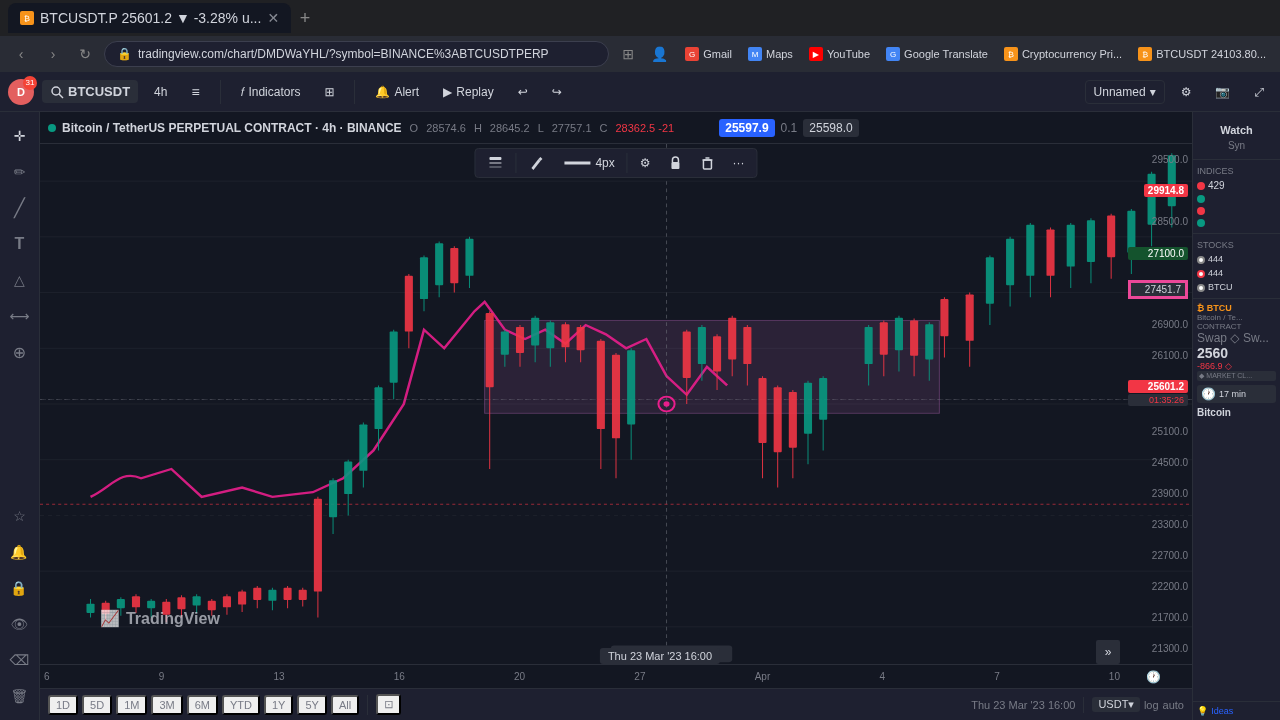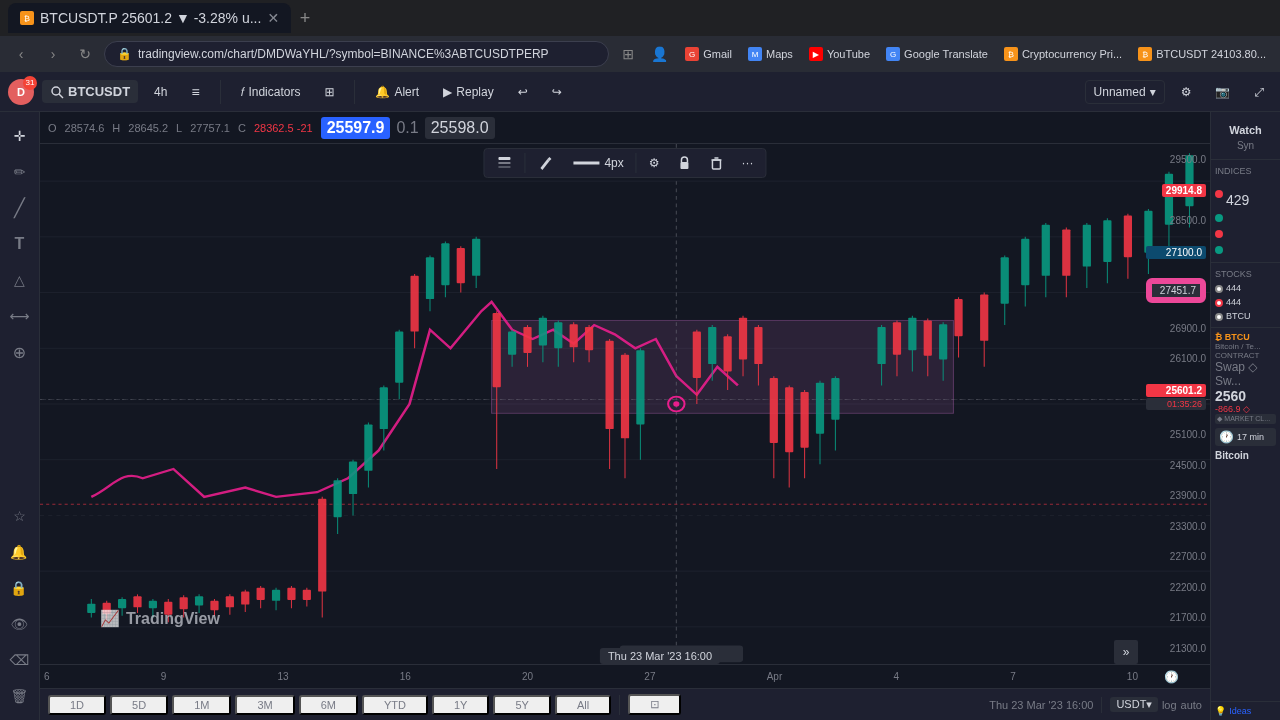--- a/index.html
+++ b/index.html
@@ -58,53 +58,53 @@
     
     .drawing-toolbar { position: absolute; top: 36px; left: 50%; transform: translateX(-50%); background: #1e2030; border: 1px solid #2a2e39; border-radius: 4px; display: flex; align-items: center; padding: 2px 6px; gap: 6px; z-index: 10; }
     .draw-btn { padding: 4px 6px; cursor: pointer; color: #d1d4dc; border-radius: 3px; font-size: 12px; display: flex; align-items: center; gap: 3px; }
     .draw-sep { width: 1px; height: 20px; background: #2a2e39; }
 
     
     .chart-canvas { flex: 1; position: relative; overflow: hidden; }
 
     
     .bottom-toolbar { height: 32px; display: flex; align-items: center; padding: 0 8px; gap: 4px; border-top: 1px solid #2a2e39; background: #1e2030; }
-    .timeframe-btn { padding: 2px 20px; border-radius: 3px; cursor: pointer; color: #787b86; font-size: 11px; }
-
-    
-    .right-panel { width: 70px; background: #1e2030; border-left: 1px solid #2a2e39; display: flex; flex-direction: column; }
+    .timeframe-btn { padding: 2px 6px; border-radius: 3px; cursor: pointer; color: #787b86; font-size: 11px; }
+
+    
+    .right-panel { width: 88px; background: #1e2030; border-left: 1px solid #2a2e39; display: flex; flex-direction: column; }
     .right-panel-top { padding: 8px 4px; }
     .watch-label { font-size: 11px; font-weight: bold; color: #d1d4dc; text-align: center; padding: 4px; }
     .syn-label { font-size: 10px; color: #787b86; text-align: center; }
 
     .indices-section { padding: 4px; border-top: 1px solid #2a2e39; }
     .section-title { font-size: 9px; color: #787b86; text-transform: uppercase; padding: 2px 0; }
     .index-row { display: flex; align-items: center; gap: 3px; padding: 2px 0; }
     .index-dot { width: 8px; height: 8px; border-radius: 50%; flex-shrink: 0; }
-    .index-val { font-size: 14px; color: #d1d4dc; margin-top: 12px; }
+    .index-val { font-size: 10px; color: #d1d4dc; }
 
     .stocks-section { padding: 4px; border-top: 1px solid #2a2e39; }
     .stock-row { display: flex; align-items: flex-end; gap: 3px; padding: 2px 0; }
 
     .btc-section { padding: 4px; border-top: 1px solid #2a2e39; }
     .btc-logo { font-size: 9px; color: #f7931a; font-weight: bold; }
     .btc-name { font-size: 8px; color: #787b86; }
     .btc-price { font-size: 14px; font-weight: bold; color: #d1d4dc; }
     .btc-change { font-size: 9px; color: #f23645; }
     .market-closed { font-size: 7px; color: #787b86; background: #2a2e39; border-radius: 2px; padding: 1px 2px; }
 
     .ideas-section { padding: 4px; border-top: 1px solid #2a2e39; margin-top: auto; }
     .ideas-btn { display: flex; align-items: center; gap: 3px; font-size: 9px; color: #2962ff; cursor: pointer; }
     .price-tick { font-size: 10px; color: #787b86; text-align: right; }
 
     .tradingview-logo { position: absolute; bottom: 36px; left: 60px; display: flex; align-items: center; gap: 6px; opacity: 0.7; }
     .tv-logo-icon { font-size: 16px; font-weight: bold; color: #d1d4dc; }
     .tv-logo-text { font-size: 16px; color: #d1d4dc; }
 
-    .price-values { display: flex; align-items: center; gap: 6px; font-size: 16px; }
+    .price-values { display: flex; align-items: center; gap: 6px; font-size: 12px; margin-left: 37px; }
     .price-current { background: #2962ff; color: white; padding: 2px 6px; border-radius: 3px; font-weight: bold; }
     .price-change { color: #787b86; }
     .price-step { background: #2a2e39; color: #d1d4dc; padding: 2px 6px; border-radius: 3px; }
 
     .usd-badge { background: #2a2e39; color: #d1d4dc; padding: 1px 6px; border-radius: 3px; font-size: 11px; cursor: pointer; }
 
     
     .chart-svg { width: 100%; height: 100%; }
   </style>
 </head>
@@ -233,20 +233,24 @@
       <div class="sidebar-icon">🔔</div>
       <div class="sidebar-icon">🔒</div>
       <div class="sidebar-icon" style="font-size:14px;">👁</div>
       <div class="sidebar-icon">⌫</div>
       <div class="sidebar-icon">🗑</div>
     </div>
 
     <div class="chart-area">
 
       <div class="chart-header">
+        <div class="pair-info">
+          <div style="width:8px;height:8px;border-radius:50%;background:#089981;"></div>
+          <span class="pair-name">Bitcoin / TetherUS PERPETUAL CONTRACT · 4h · BINANCE</span>
+        </div>
         <div class="ohlc-info">
           <span style="color:#787b86;">O</span>
           <span class="ohlc-val">28574.6</span>
           <span style="color:#787b86;">H</span>
           <span class="ohlc-val">28645.2</span>
           <span style="color:#787b86;">L</span>
           <span class="ohlc-val">27757.1</span>
           <span style="color:#787b86;">C</span>
           <span class="ohlc-val ohlc-neg">28362.5 <span>-21</span></span>
         </div>
@@ -519,22 +523,22 @@
           <rect x="565" y="540" width="120" height="18" rx="3" fill="#2a2e39"></rect>
         </svg>
 
         
         <div style="position:absolute;right:0;top:0;width:68px;height:100%;display:flex;flex-direction:column;justify-content:space-between;padding:10px 4px;pointer-events:none;">
           <span class="price-tick">29500.0</span>
           <span class="price-tick" style="position:relative;">
             <span style="background:#f23645;color:white;padding:1px 4px;border-radius:2px;font-size:10px;font-weight:bold;">29914.8</span>
           </span>
           <span class="price-tick">28500.0</span>
-          <span class="price-tick" style="background:#0c4a6e;color:white;padding:1px 4px;border-radius:2px;">27100.0</span>
-          <span class="price-tick" style="background:#2a2e39;color:#d1d4dc;padding:1px 4px;border-radius:6px;border:6px solid #ec4899;">27451.7</span>
+          <span class="price-tick" style="background:#14532d;color:white;padding:1px 4px;border-radius:2px;">27100.0</span>
+          <span class="price-tick" style="background:#2a2e39;color:#d1d4dc;padding:1px 4px;border-radius:0;border:3px solid #ec4899;">27451.7</span>
           <span class="price-tick">26900.0</span>
           <span class="price-tick">26100.0</span>
           <span class="price-tick">
             <span style="background:#f23645;color:white;padding:1px 4px;border-radius:2px;font-size:10px;font-weight:bold;display:block;">25601.2</span>
             <span style="background:#2a2e39;color:#f23645;padding:1px 4px;border-radius:2px;font-size:9px;display:block;margin-top:1px;">01:35:26</span>
           </span>
           <span class="price-tick">25100.0</span>
           <span class="price-tick">24500.0</span>
           <span class="price-tick">23900.0</span>
           <span class="price-tick">23300.0</span>

